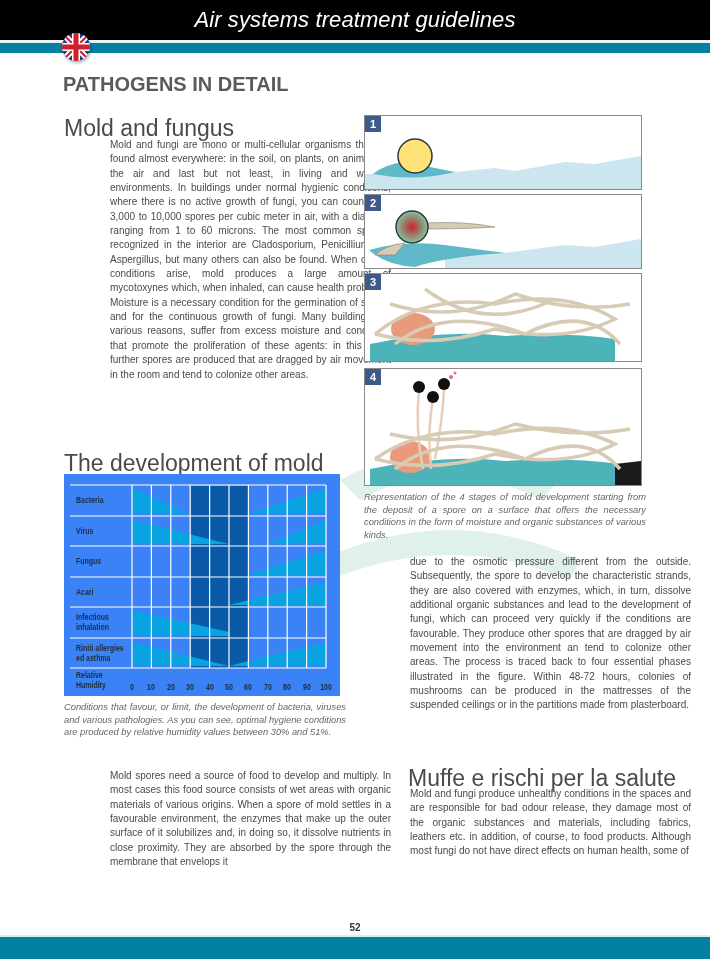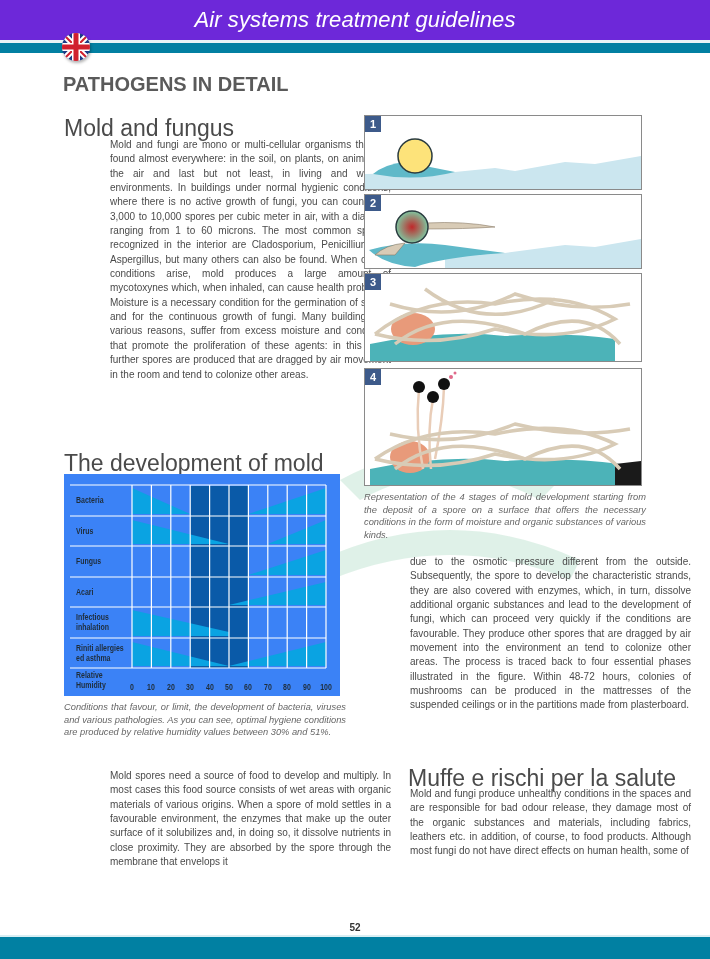--- a/index.html
+++ b/index.html
@@ -1,17 +1,17 @@
 <!DOCTYPE html>
 <html><head>
 <meta charset="utf-8">
 <style>
   html,body{margin:0;padding:0;}
   body{width:710px;height:959px;position:relative;overflow:hidden;background:#fff;font-family:"Liberation Sans",sans-serif;color:#4a4a4a;}
-  .hdr{position:absolute;left:0;top:0;width:710px;height:40px;background:#6d28d9;}
+  .hdr{position:absolute;left:0;top:0;width:710px;height:40px;background:#000000;}
   .hdr-title{position:absolute;left:0;right:0;top:7px;text-align:center;color:#fff;font-style:italic;font-size:22px;letter-spacing:0.1px;}
   .hdr-stripe-w{position:absolute;left:0;top:40px;width:710px;height:3px;background:#e8f4f6;}
   .hdr-stripe-b{position:absolute;left:0;top:43px;width:710px;height:10px;background:#0280a2;}
   .flag{position:absolute;left:62px;top:33px;width:28px;height:28px;border-radius:50%;overflow:hidden;box-shadow:1px 2px 3px rgba(0,0,0,0.3);}
   .section-title{position:absolute;left:63px;top:73px;font-size:20px;font-weight:bold;color:#5a5a5a;}
   .h2{position:absolute;font-size:23px;color:#4a4a4a;}
   .para{position:absolute;font-size:10px;line-height:14.35px;text-align:justify;color:#4a4a4a;margin-left:46px;}
   .caption{position:absolute;font-size:9.3px;line-height:12.6px;font-style:italic;color:#666;text-align:justify;}
   .chart{position:absolute;left:64px;top:474px;width:276px;height:222px;background:#3b82f6;}
   .chart svg{position:absolute;left:0;top:0;}

